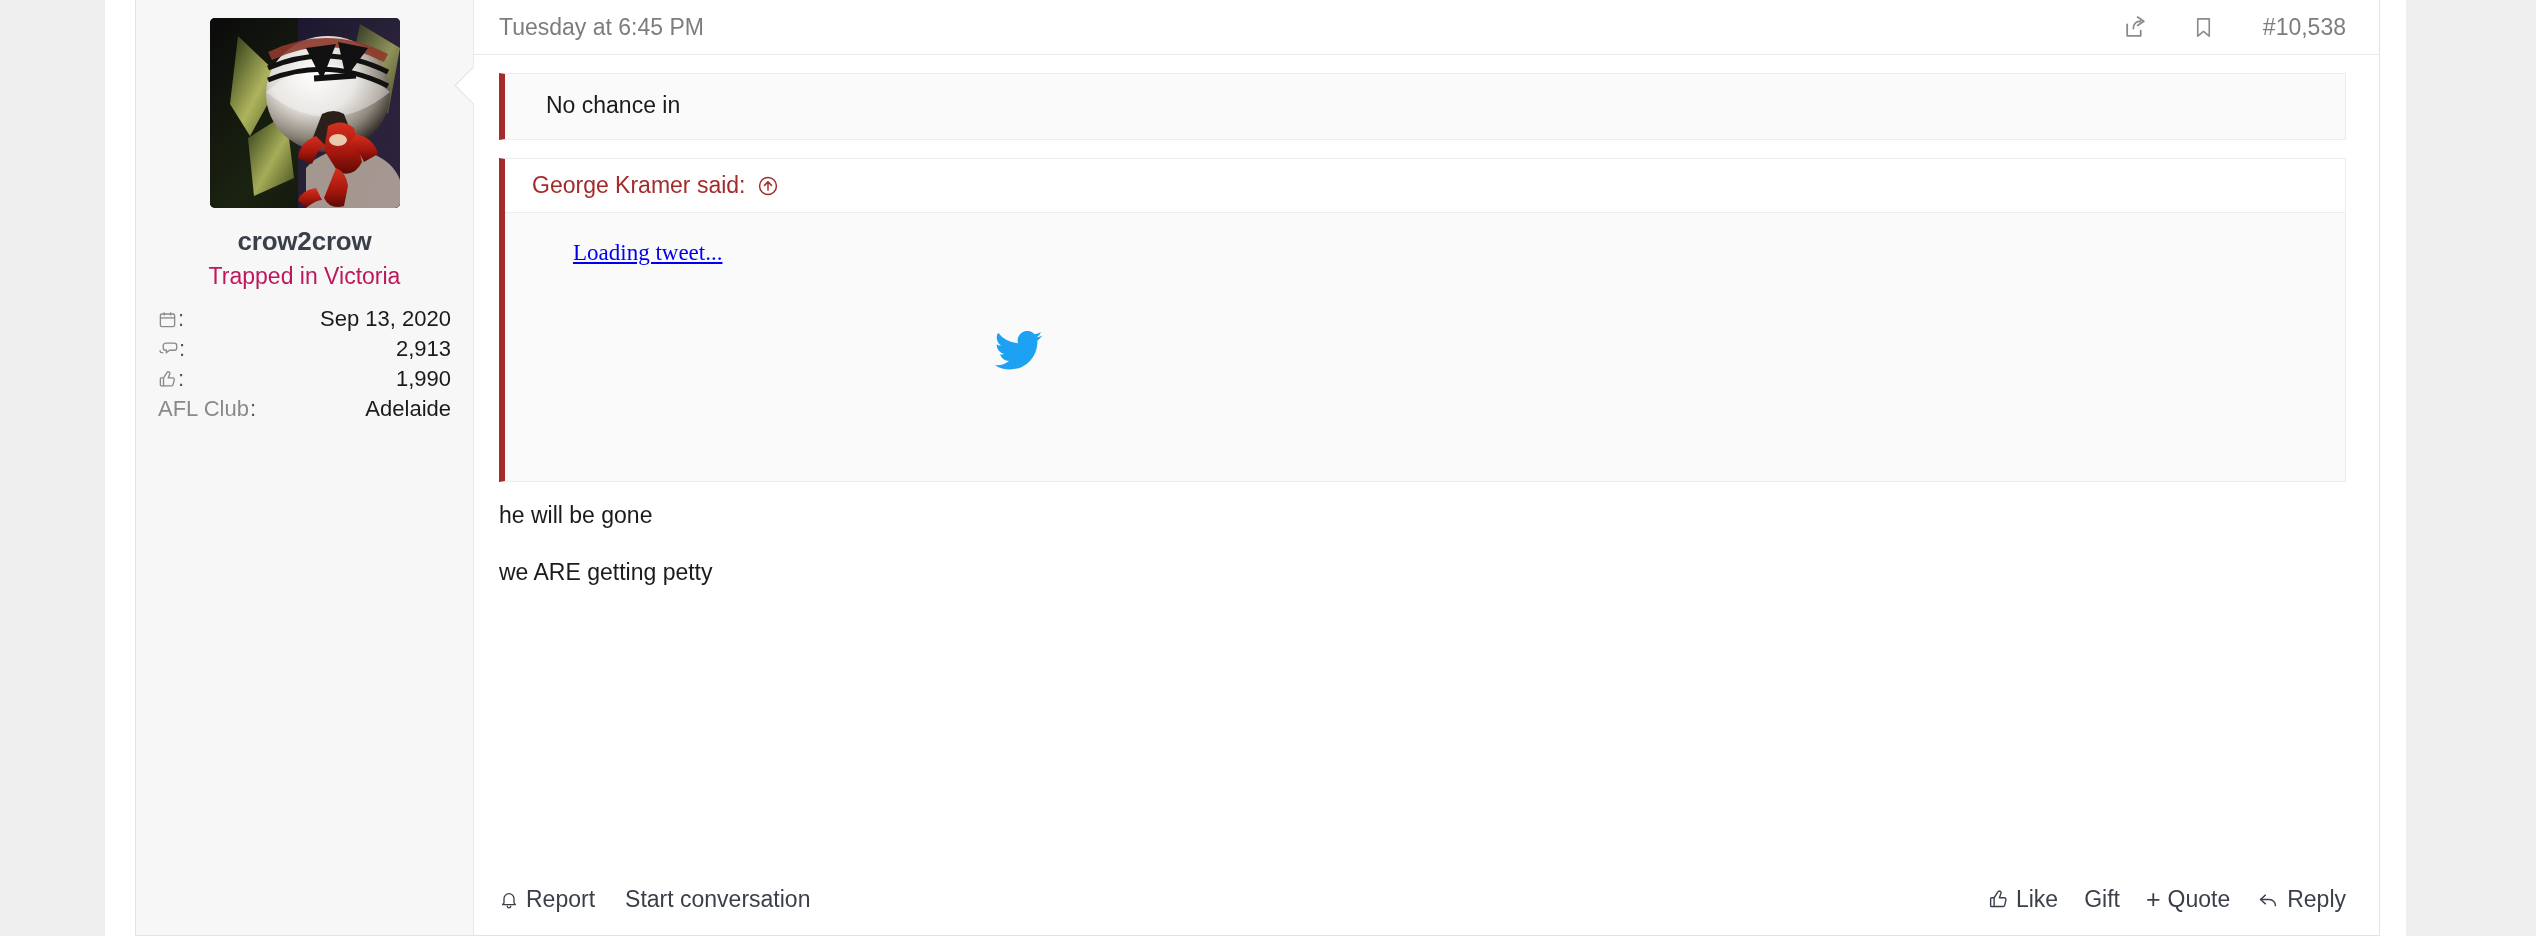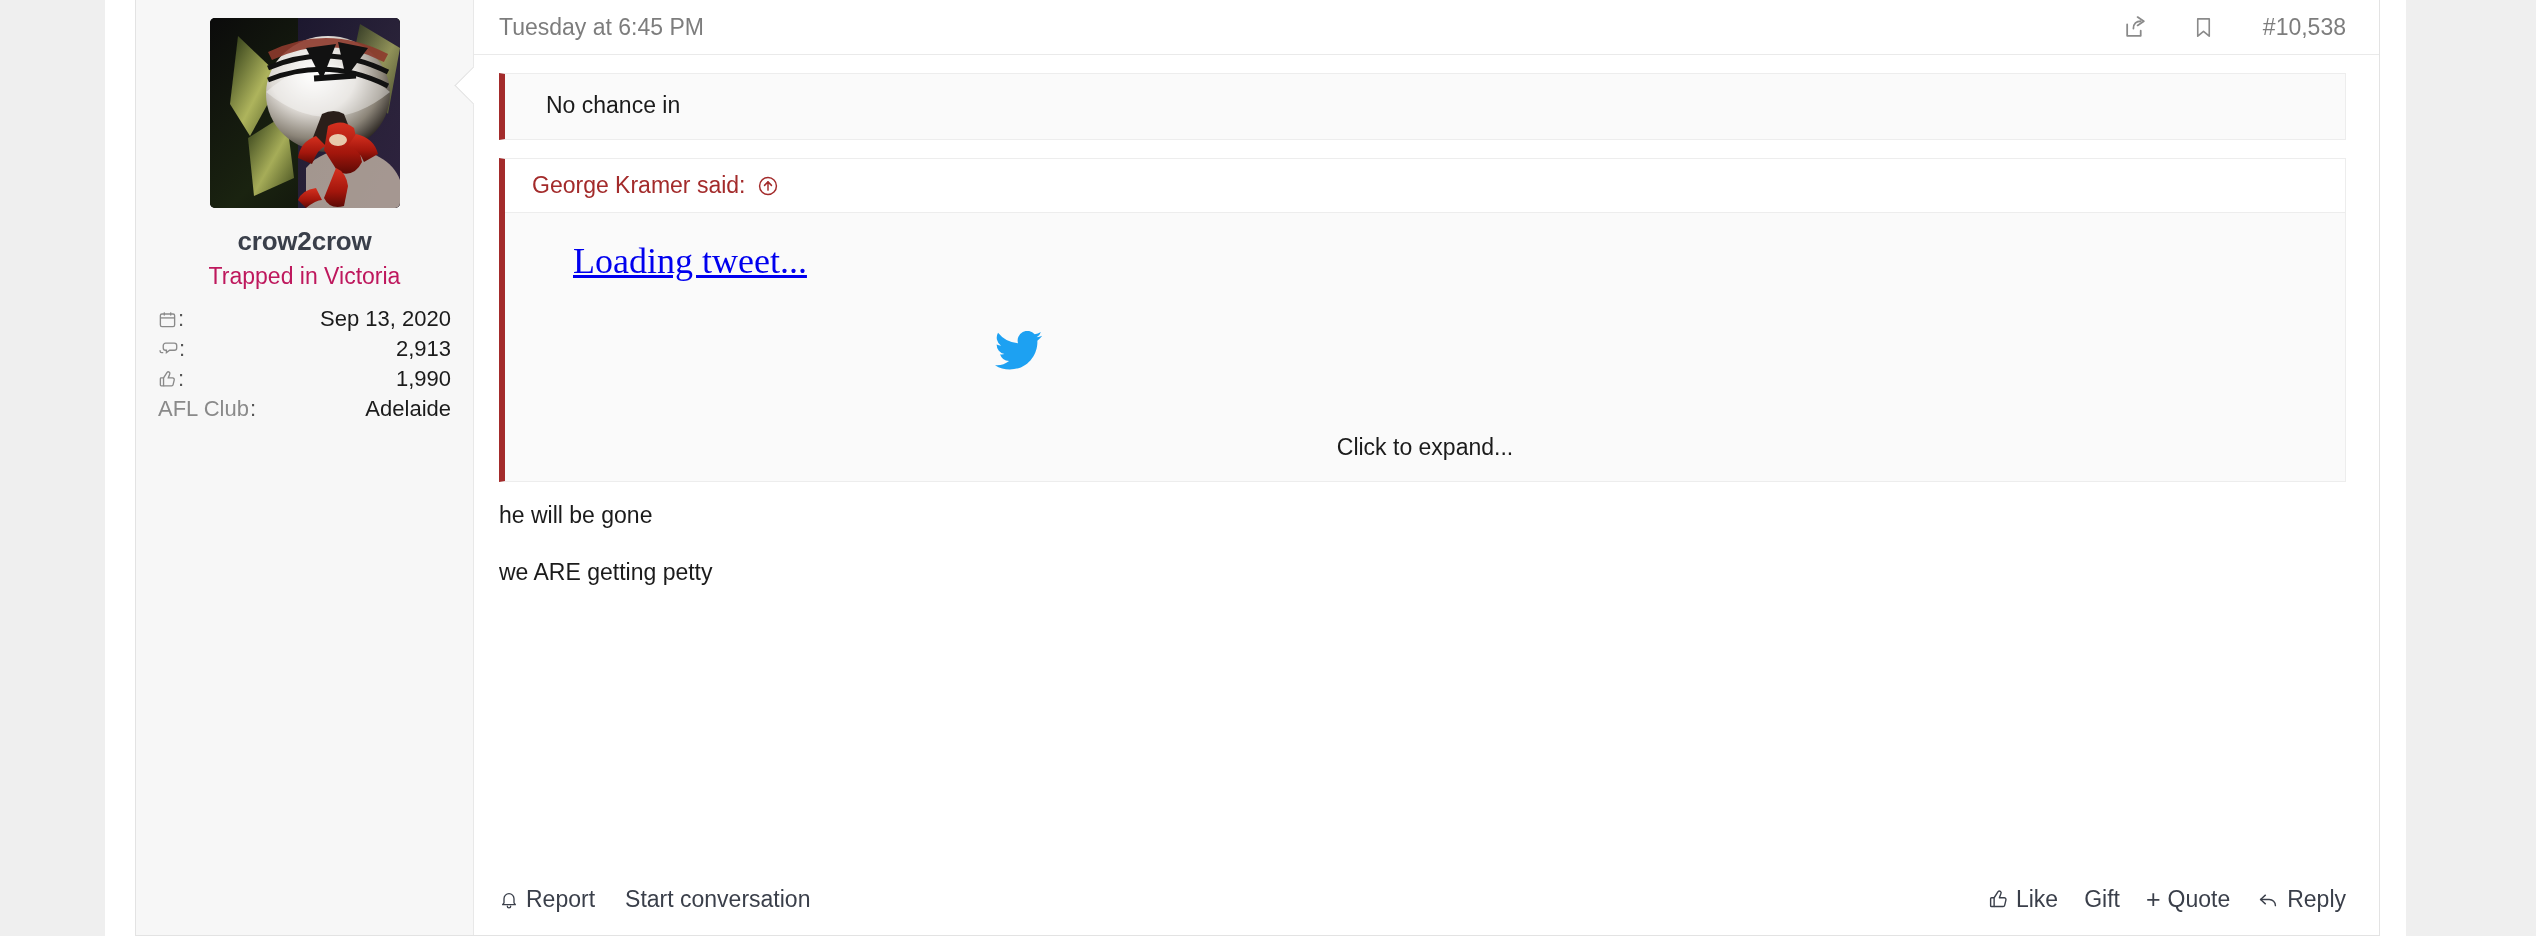--- a/index.html
+++ b/index.html
@@ -198,21 +198,21 @@
   .bq-content.tweet-box {
     padding: 0;
     position: relative;
     height: 268px;
   }
   .tweet-link {
     position: absolute;
     left: 68px;
     top: 27px;
     font-family: "Liberation Serif", serif;
-    font-size: 36px;
+    font-size: 23px;
     color: #0000ee;
     text-decoration: underline;
     cursor: pointer;
   }
   .tweet-bird {
     position: absolute;
     left: 490px;
     top: 118px;
   }
   .click-expand {
@@ -419,21 +419,20 @@
                 </svg>
               </span>
             </div>
             <div class="bq-content tweet-box">
               <a class="tweet-link" href="#">Loading tweet...</a>
               <span class="tweet-bird">
                 <svg width="48" height="40" viewBox="0 0 24 20" fill="#1da1f2">
                   <path d="M23.6 2.4c-.87.39-1.8.65-2.78.77a4.85 4.85 0 0 0 2.13-2.68 9.7 9.7 0 0 1-3.08 1.18A4.84 4.84 0 0 0 11.5 6.1 13.74 13.74 0 0 1 1.52.9a4.84 4.84 0 0 0 1.5 6.46 4.8 4.8 0 0 1-2.2-.6v.06a4.84 4.84 0 0 0 3.88 4.74 4.9 4.9 0 0 1-2.18.08 4.84 4.84 0 0 0 4.52 3.36A9.72 9.72 0 0 1 0 17.07a13.7 13.7 0 0 0 7.42 2.18c8.9 0 13.78-7.38 13.78-13.78l-.02-.63A9.84 9.84 0 0 0 23.6 2.4z"></path>
                 </svg>
               </span>
-              <div class="click-expand">Click to expand...</div>
             </div>
           </blockquote>
 
           <div>
             <p class="msg-p">he will be gone</p>
             <p class="msg-p">we ARE getting petty</p>
           </div>
 
         </div>
 

